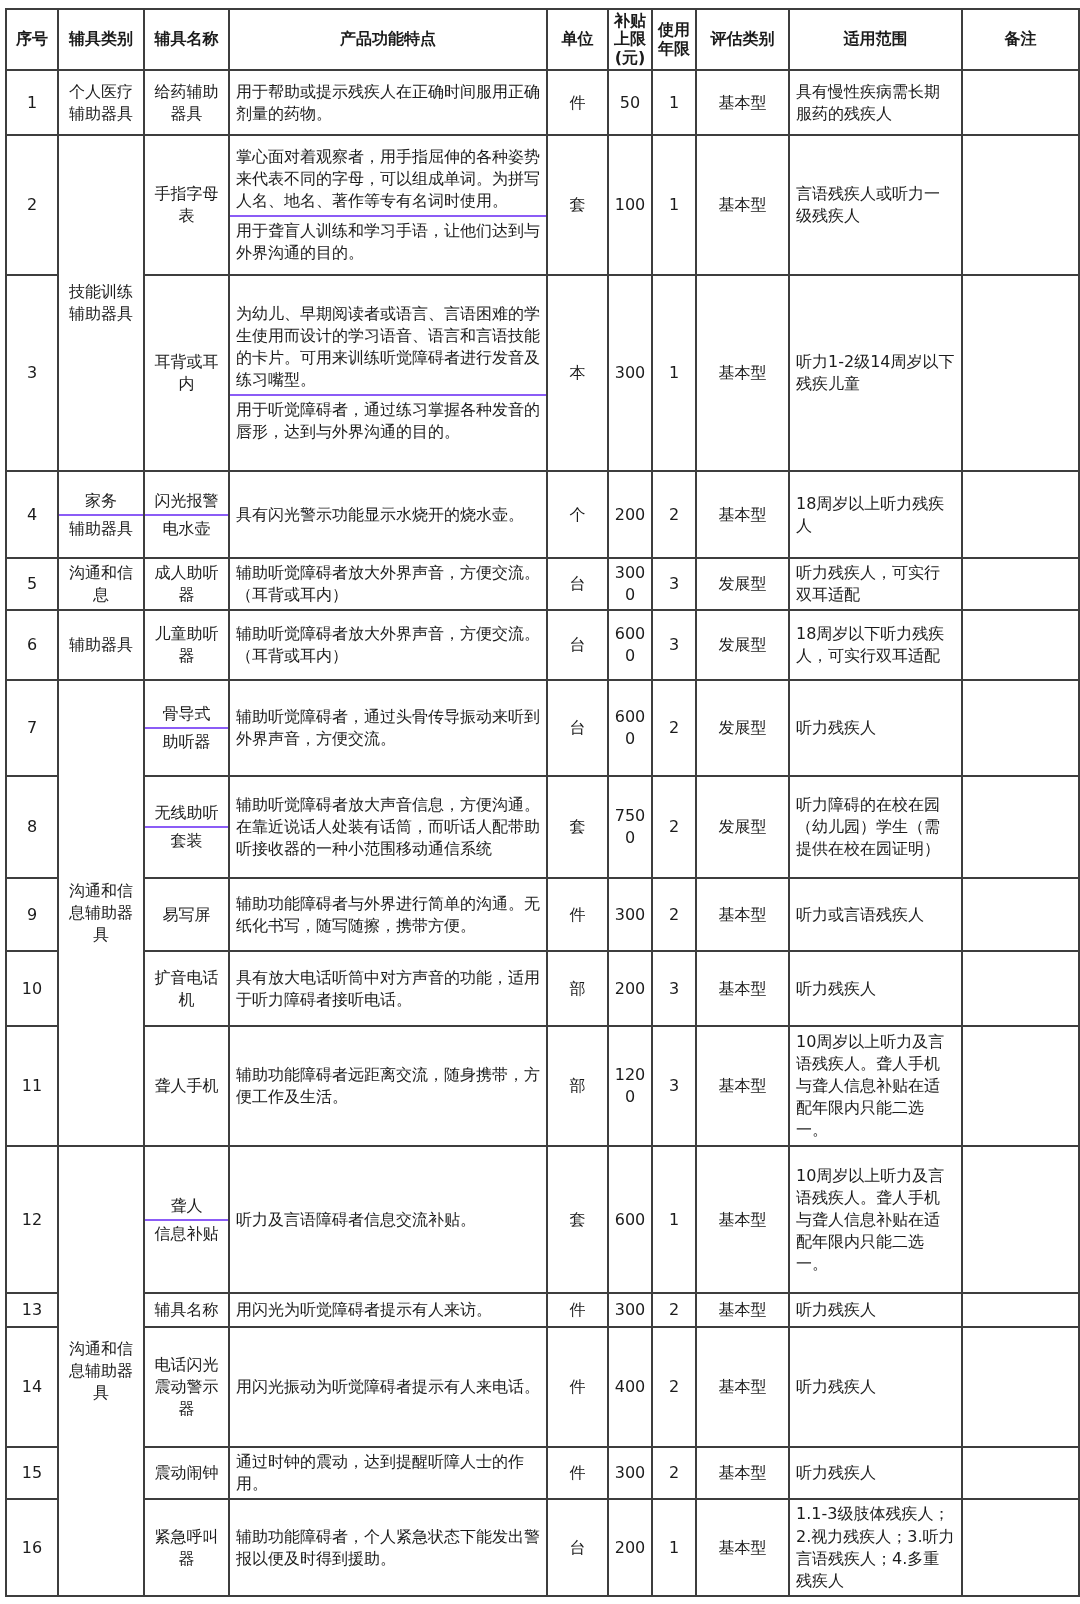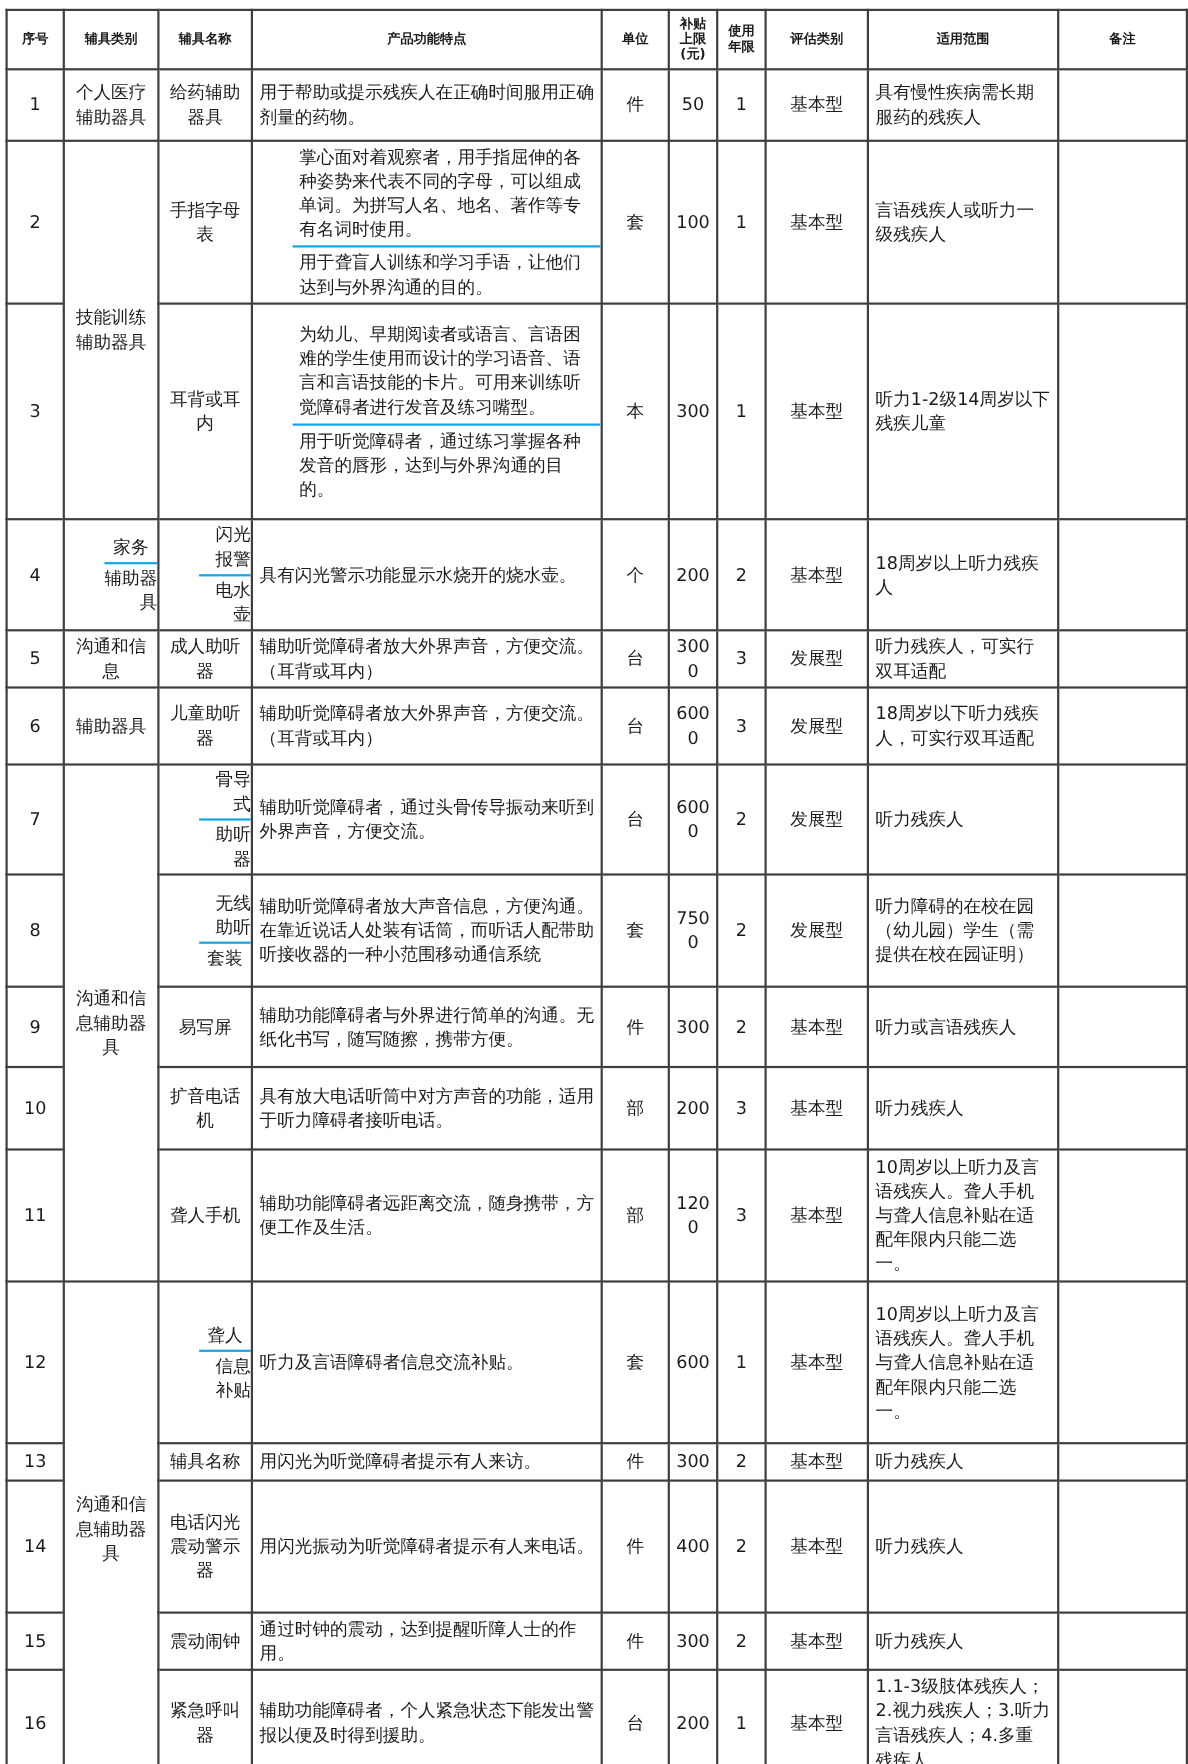--- a/index.html
+++ b/index.html
@@ -4,32 +4,32 @@
 <style>
   html,body{margin:0;padding:0;background:#ffffff;}
   body{width:1080px;height:1604px;overflow:hidden;
        font-family:"DejaVu Sans","Liberation Sans",sans-serif;
        color:#1b1b1b;-webkit-font-smoothing:antialiased;}
   table{border-collapse:collapse;table-layout:fixed;
         margin:8px 0 0 5px;width:1073px;}
   td,th{border:2px solid #3e3e3e;overflow:hidden;
         font-size:16px;line-height:1.38;word-break:break-word;}
   th{font-weight:bold;text-align:center;vertical-align:middle;
-     white-space:pre-line;padding:2px 1px;font-size:12px;line-height:1.15;}
+     white-space:pre-line;padding:2px 1px;font-size:16px;line-height:1.15;}
   td{vertical-align:middle;padding:2px 4px;}
   .c-no,.c-cat,.c-name,.c-unit,.c-sub,.c-yrs,.c-eval{text-align:center;}
   .c-feat,.c-scope{text-align:left;padding:3px 6px;}
   .c-note{padding:0;}
   
   td.split{padding:0;height:100%;}
-  td.split .wrap{display:flex;flex-direction:column;height:100%;min-height:inherit;margin-left:36px;}
+  td.split .wrap{display:flex;flex-direction:column;height:100%;min-height:inherit;}
   td.split .sp{flex:1;display:flex;align-items:center;justify-content:center;
                padding:2px 0;text-align:right;}
   td.split .sp.left{justify-content:flex-start;text-align:left;padding:3px 6px;}
-  td.split .sp + .sp{border-top:2px solid #0ea5e9;}
+  td.split .sp + .sp{border-top:2px solid #8b5cf6;}
 </style>
 </head>
 <body>
 
 <table>
   <colgroup>
     <col style="width:52px">
       <col style="width:86px">
       <col style="width:85px">
     <col style="width:318px">

